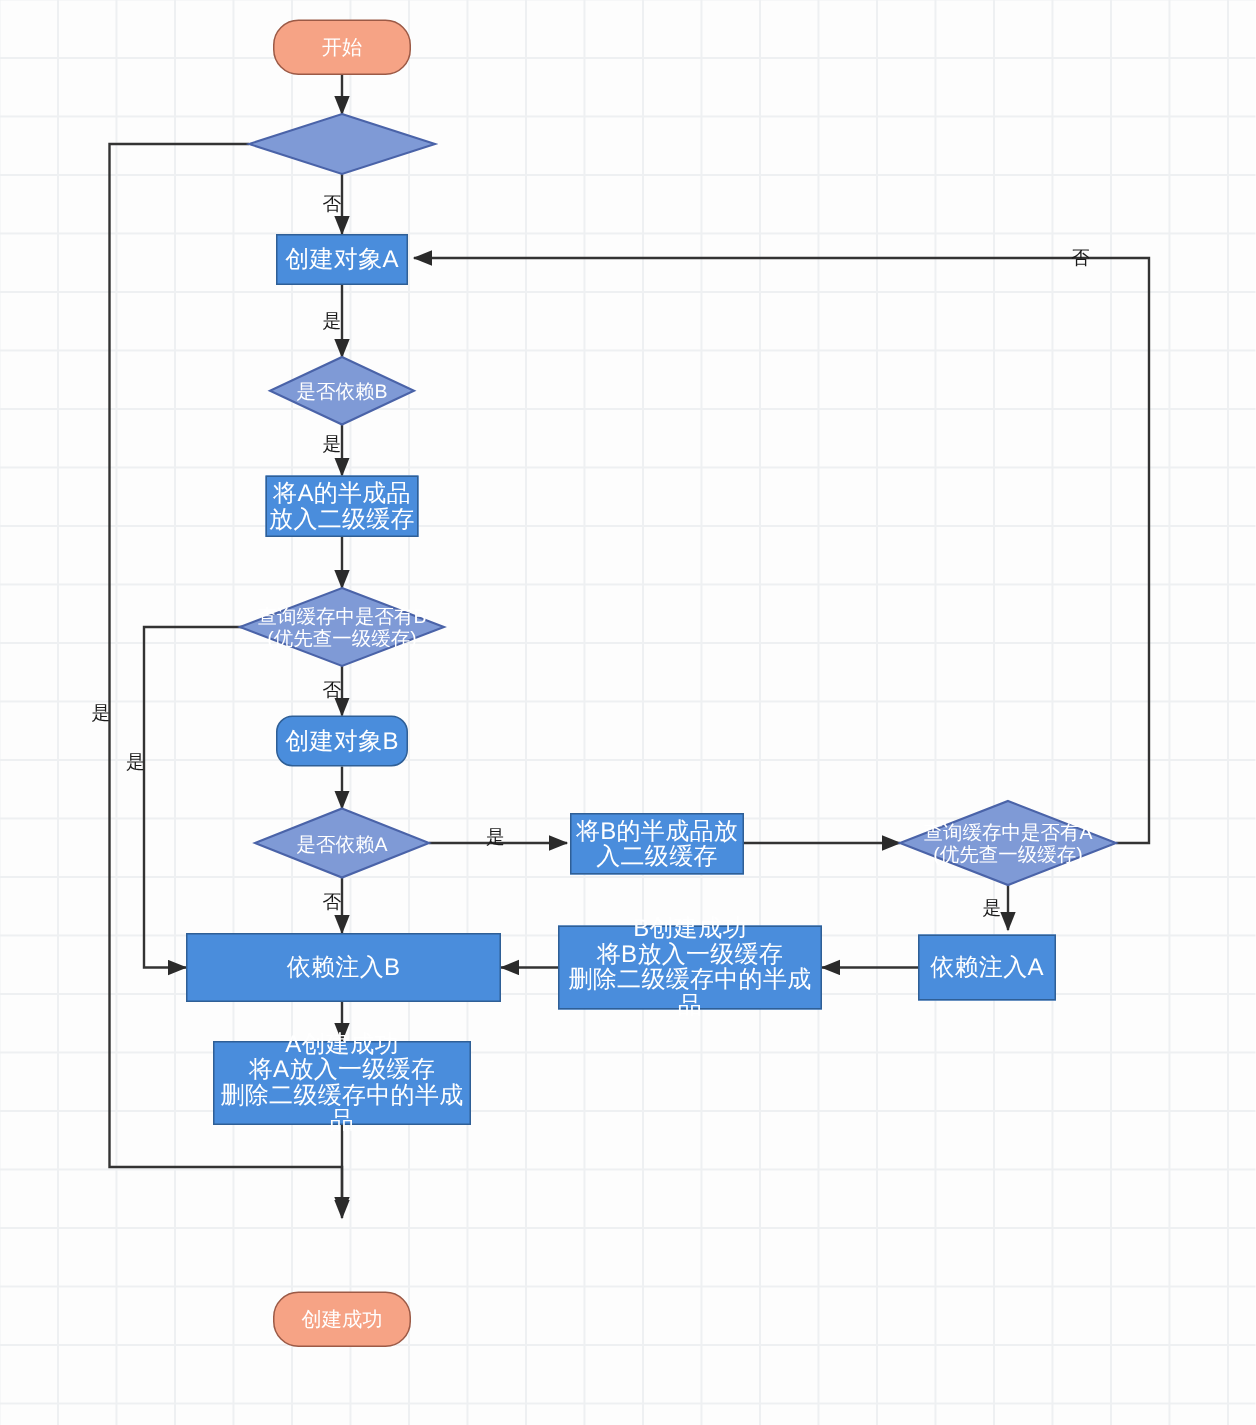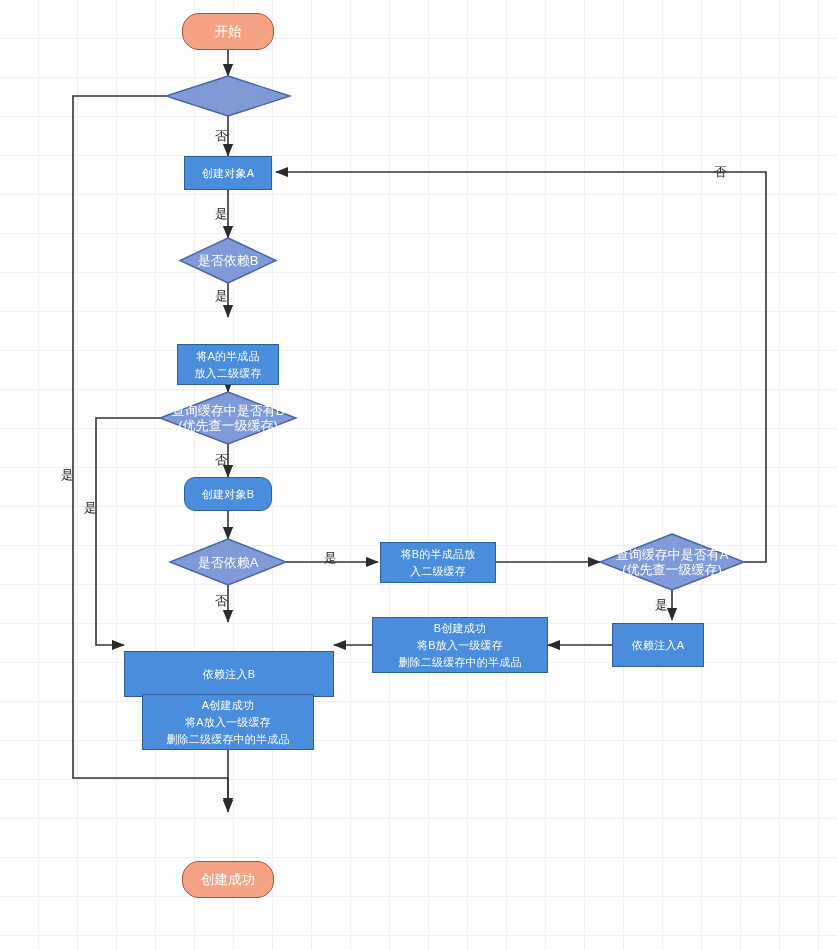--- a/index.html
+++ b/index.html
@@ -17,21 +17,21 @@
       linear-gradient(to right, #eef0f2 1px, transparent 1px),
       linear-gradient(to bottom, #eef0f2 1px, transparent 1px);
     background-size:39px 39px;
     background-position:-1px -1px;
   }
   svg.layer{position:absolute;left:0;top:0;width:837px;height:950px;}
 
   .node{position:absolute;box-sizing:border-box;display:flex;align-items:center;justify-content:center;text-align:center;color:#ffffff;}
   .proc{
     background:#4a8ddc;border:1.5px solid #2f5f96;
-    font-size:11px;line-height:17px;font-weight:400;
+    font-size:16px;line-height:17px;font-weight:400;
     letter-spacing:.2px;
   }
   .proc.strong{background:#4a8ddc;}
   .term{
     background:#f6a385;border:1.5px solid #9c5a46;border-radius:17px;
     font-size:13.5px;color:#ffffff;
   }
   .dia-wrap{position:absolute;}
   .dia-label{
     position:absolute;left:0;top:0;width:100%;height:100%;
@@ -120,21 +120,21 @@
   <div class="node proc" style="left:184px;top:156px;width:88px;height:34px;">
     <span>创建对象A</span>
   </div>
 
   <div class="dia-wrap" style="left:180px;top:238px;width:96px;height:45px;">
     <div class="dia-label">
       <span>是否依赖B</span>
     </div>
   </div>
 
-  <div class="node proc" style="left:177px;top:317px;width:102px;height:41px;flex-direction:column;margin-top:27px;">
+  <div class="node proc" style="left:177px;top:317px;width:102px;height:41px;flex-direction:column;">
     <span class="ln">将A的半成品</span>
     <span class="ln">放入二级缓存</span>
   </div>
 
   <div class="dia-wrap" style="left:160px;top:392px;width:136px;height:52px;">
     <div class="dia-label wide">
       <span>查询缓存中是否有B</span>
       <span>(优先查一级缓存)</span>
     </div>
   </div>
@@ -164,21 +164,21 @@
   <div class="node proc" style="left:612px;top:623px;width:92px;height:44px;">
     <span>依赖注入A</span>
   </div>
 
   <div class="node proc" style="left:372px;top:617px;width:176px;height:56px;flex-direction:column;">
     <span class="ln">B创建成功</span>
     <span class="ln">将B放入一级缓存</span>
     <span class="ln">删除二级缓存中的半成品</span>
   </div>
 
-  <div class="node proc strong" style="left:124px;top:622px;width:210px;height:46px;margin-top:29px;">
+  <div class="node proc strong" style="left:124px;top:622px;width:210px;height:46px;">
     <span>依赖注入B</span>
   </div>
 
   <div class="node proc" style="left:142px;top:694px;width:172px;height:56px;flex-direction:column;">
     <span class="ln">A创建成功</span>
     <span class="ln">将A放入一级缓存</span>
     <span class="ln">删除二级缓存中的半成品</span>
   </div>
 
   <div class="node term" style="left:182px;top:861px;width:92px;height:37px;">

